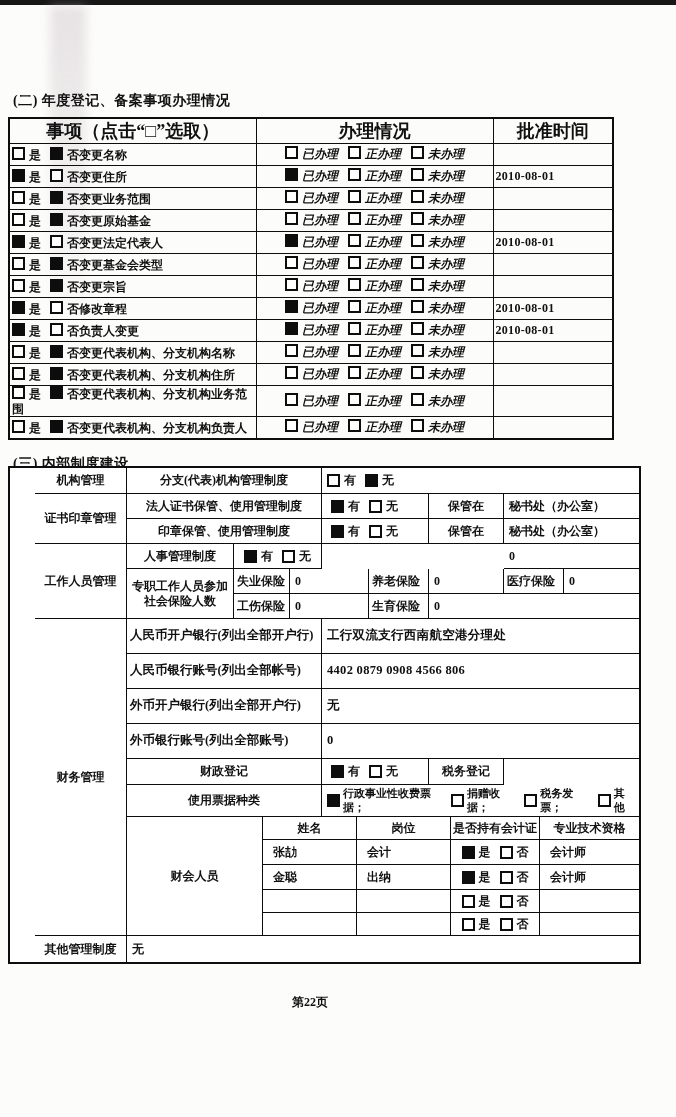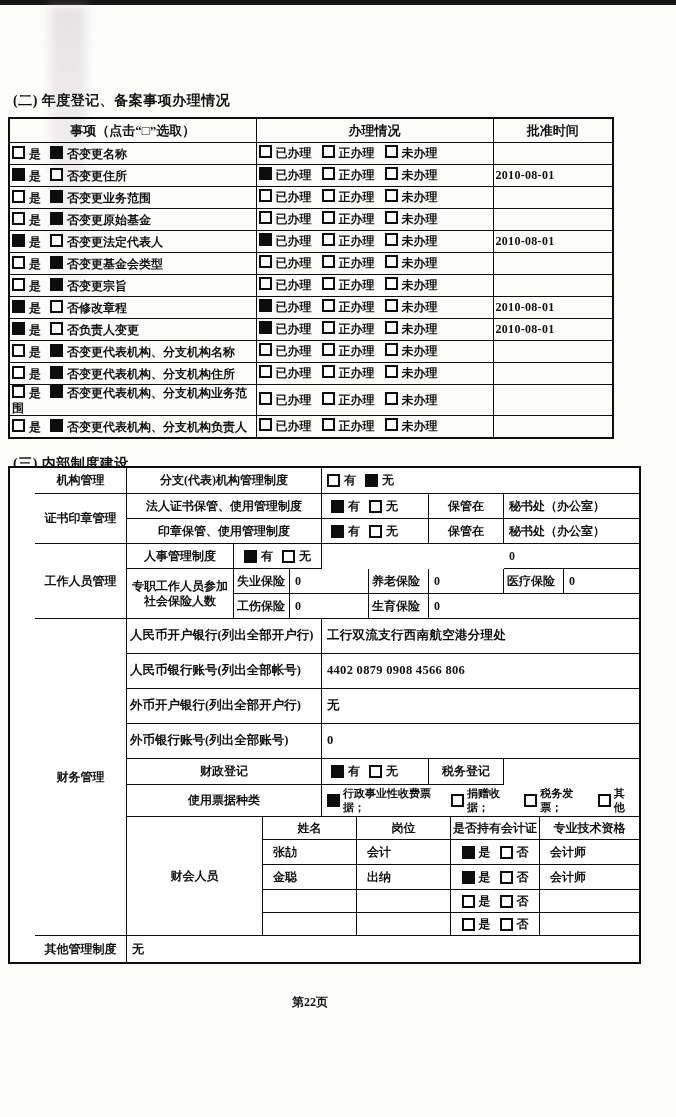--- a/index.html
+++ b/index.html
@@ -20,26 +20,26 @@
   
   .cb { display:inline-block; width:9px; height:9px; border:2px solid #0d0d0d;
         background:#fff; vertical-align:-1px; flex:none; }
   .cb.on { background:#0d0d0d; }
 
   
   table.reg { position:absolute; top:117px; left:8px; width:604px;
     border-collapse:collapse; table-layout:fixed; background:transparent; }
   table.reg, table.reg td, table.reg th { border:1px solid #0d0d0d; }
   table.reg { border:2px solid #0d0d0d; }
-  table.reg th { font-size:13px; font-weight:bold; height:23px; padding:0; }
+  table.reg th { font-size:18px; font-weight:bold; height:23px; padding:0; }
   table.reg td { font-size:12px; font-weight:bold; height:21px; padding:0 2px; }
   table.reg tr.tall td { height:30px; }
   col.c1 { width:247px; } col.c2 { width:237px; } col.c3 { width:120px; }
   td.rc1 { padding-left:11px; line-height:1.2; }
-  td.rc2 { text-align:left; }
+  td.rc2 { text-align:center;font-style:italic; }
   td.rc3 { text-align:left; font-size:12px; letter-spacing:.3px; }
   .rc1 .cb { margin-right:4px; }
   .rc2 .cb { margin-right:4px; }
   .m1 { margin-right:9px; }
   .m2 { margin-right:10px; }
 
   
   .t2 { position:absolute; top:466px; left:8px; width:604px;
     display:grid; background:#fff;
     grid-template-columns:92px 107px 29px 27px 32px 35px 12px 60px 22px 53px 36px 24px 75px;

